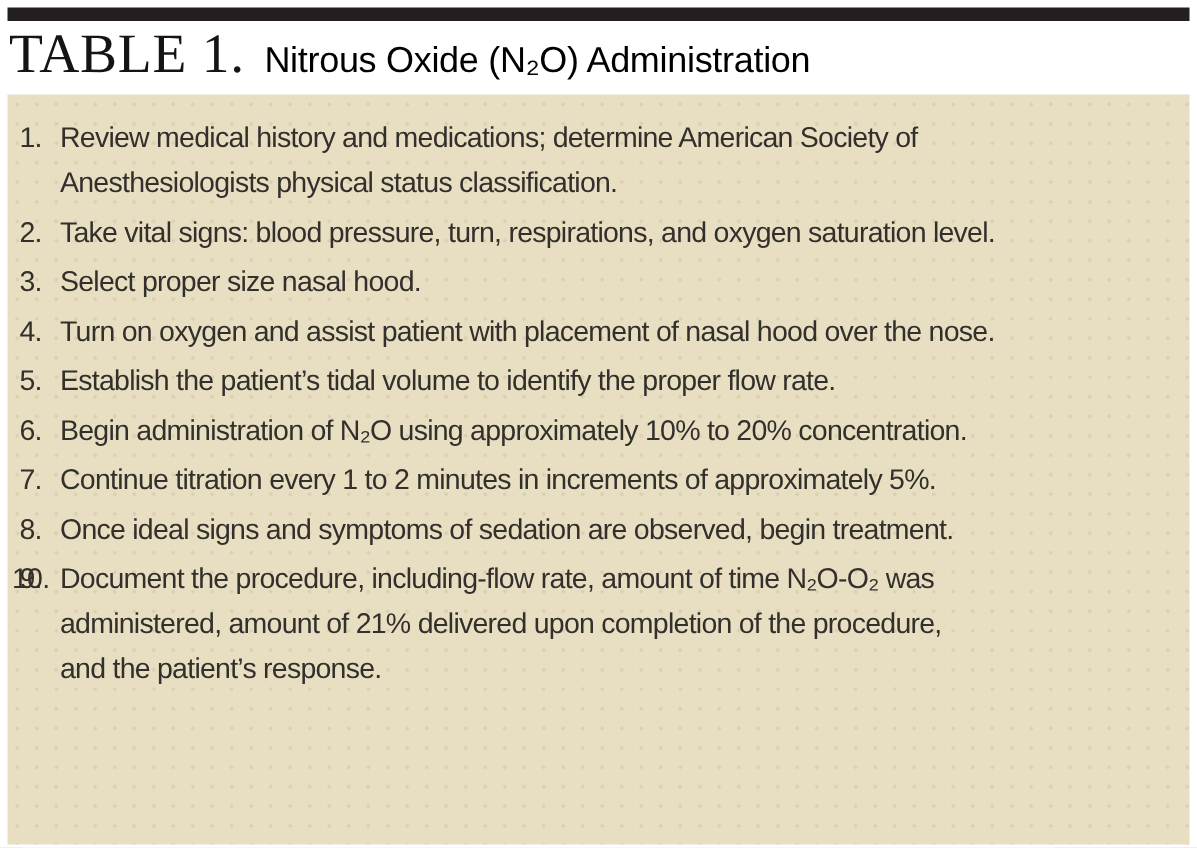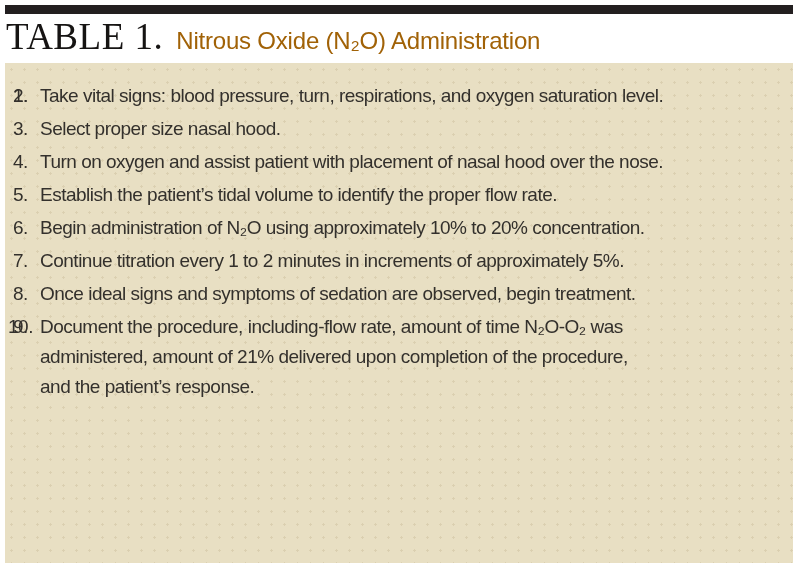--- a/index.html
+++ b/index.html
@@ -27,21 +27,21 @@
   }
   .table-label{
     font-family:"Liberation Serif", serif;
     font-size:37px;line-height:46px;font-weight:400;
     letter-spacing:0.5px;
     color:var(--title,#161413);
   }
   .table-title{
     font-family:"Liberation Sans", sans-serif;
     font-size:24px;font-weight:400;
-    color:#a16207;letter-spacing:-0.2px;
+    color:#000000;letter-spacing:-0.2px;
   }
   .panel{
     position:absolute;left:5px;top:63px;width:788px;height:500px;
     background:var(--panel-bg,#e8dfc3);
     background-image:radial-gradient(rgba(171,152,112,0.22) 1px, transparent 1.4px);
     background-size:13px 13px;
     padding-top:15px;padding-right:4px;
     overflow:hidden;
   }
   .item{
@@ -68,20 +68,22 @@
   <div class="header">
     <span class="table-label">TABLE 1.</span>
     <span class="table-title">Nitrous Oxide (N₂O) Administration</span>
   </div>
 
   <div class="panel">
     <div>
       <div class="item">
         <span class="num">1.</span>
         <div class="text">
+            <div>Review medical history and medications; determine American Society of</div>
+            <div>Anesthesiologists physical status classification.</div>
           </div>
       </div>
       <div class="item">
         <span class="num">2.</span>
         <div class="text">
             <div>Take vital signs: blood pressure, turn, respirations, and oxygen saturation level.</div>
           </div>
       </div>
       <div class="item">
         <span class="num">3.</span>

